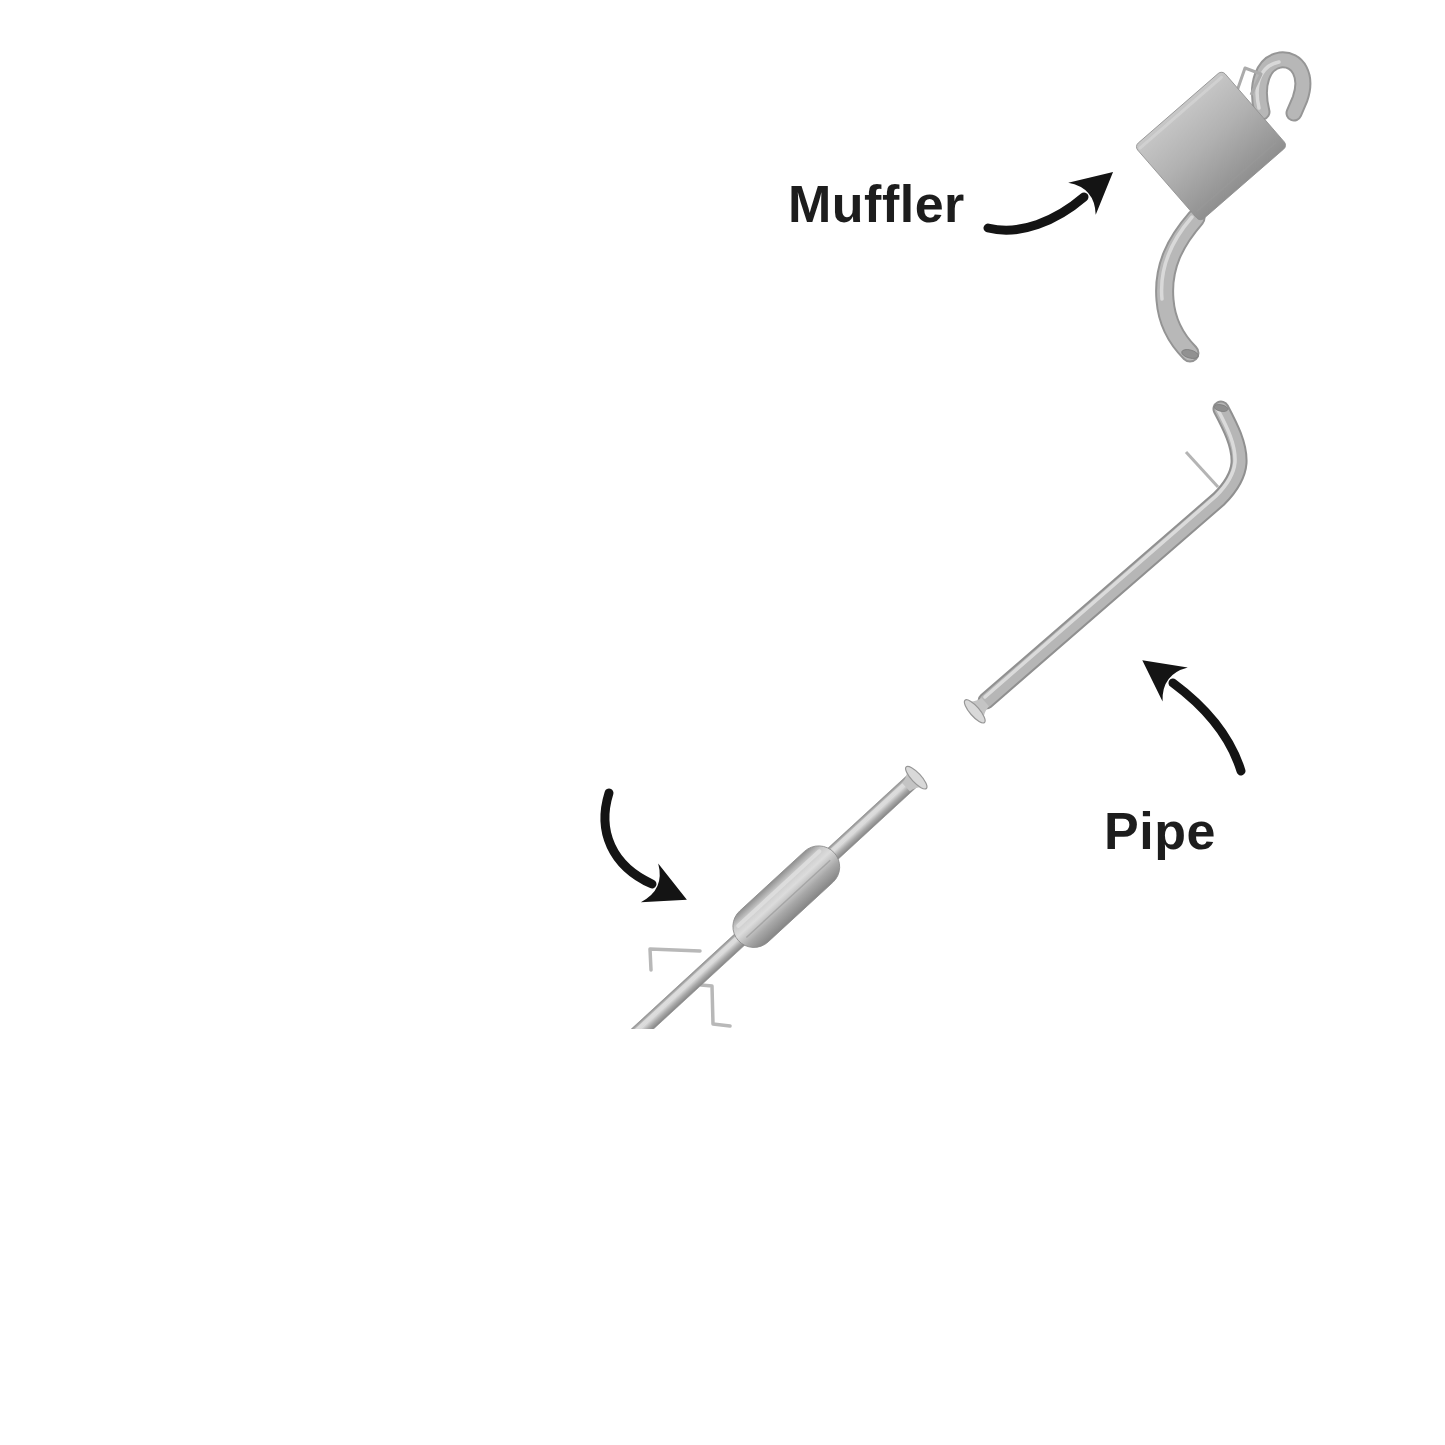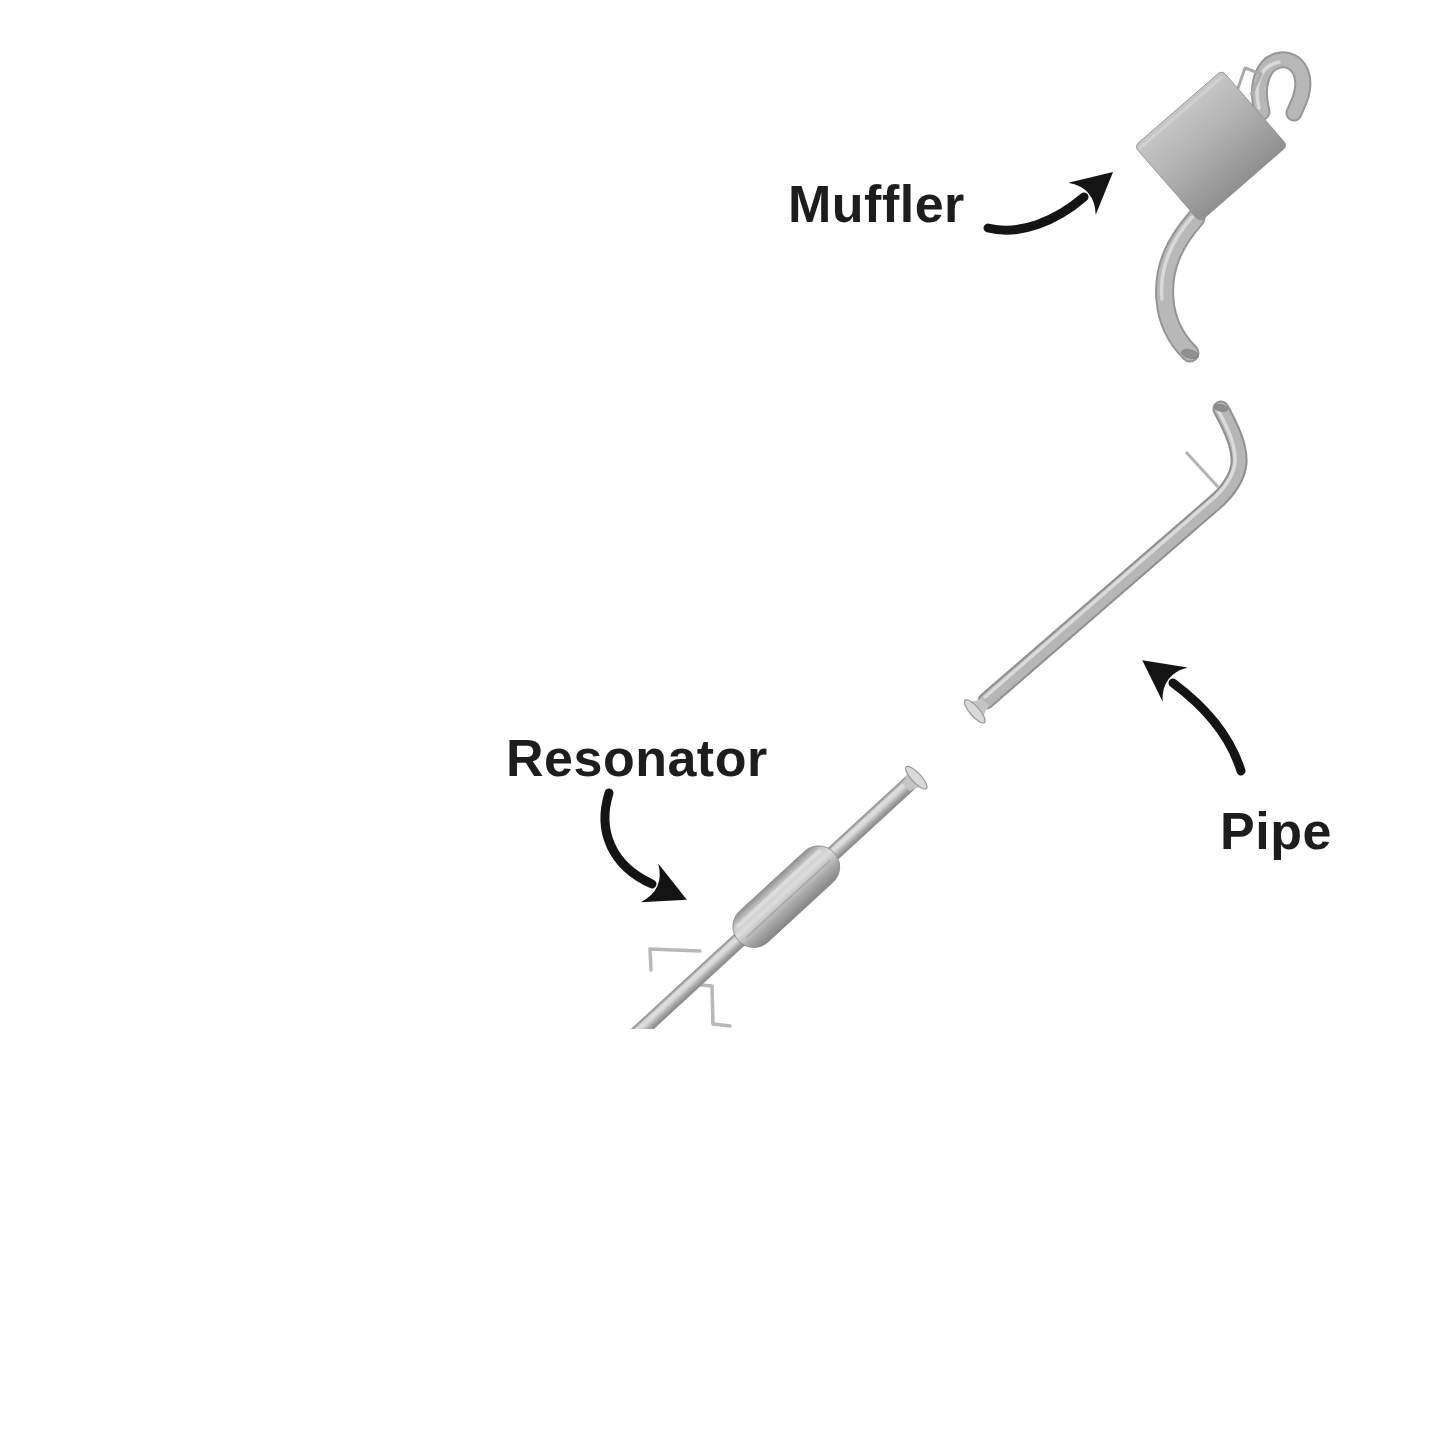--- a/index.html
+++ b/index.html
@@ -19,21 +19,21 @@
     color:#1d1d1d;
     letter-spacing:0.5px;
     white-space:nowrap;
   }
   .part-label.wrap{
     white-space:normal;
     text-align:center;
     line-height:1.4;
   }
   #lbl-muffler{left:788px;top:177px;}
-  #lbl-pipe{left:1220px;top:804px;}
+  #lbl-pipe{left:1104px;top:804px;}
   #lbl-resonator{left:506px;top:731px;}
   #lbl-flex-pipe{left:162px;top:1062px;}
   #lbl-catalytic{left:500px;top:1279px;width:345px;}
 </style>
 </head>
 <body>
 
 <div class="stage">
 
 <svg width="1445" height="1445" viewBox="0 0 1445 1445">
@@ -206,16 +206,15 @@
     <path d="M 609 793 C 597 831, 612 866, 652 884" marker-end="url(#arrowhead)"></path>
     <path d="M 284 1137 C 271 1172, 281 1204, 300 1228" marker-end="url(#arrowhead)"></path>
     <path d="M 657 1271 C 634 1243, 608 1223, 581 1214" marker-end="url(#arrowhead)"></path>
   </g>
 </svg>
 
   <div class="part-label" id="lbl-muffler">Muffler</div>
 
   <div class="part-label" id="lbl-pipe">Pipe</div>
 
-  <div class="part-label" id="lbl-resonator">Resonator</div>
 
 
 </div>
 
 </body></html>

